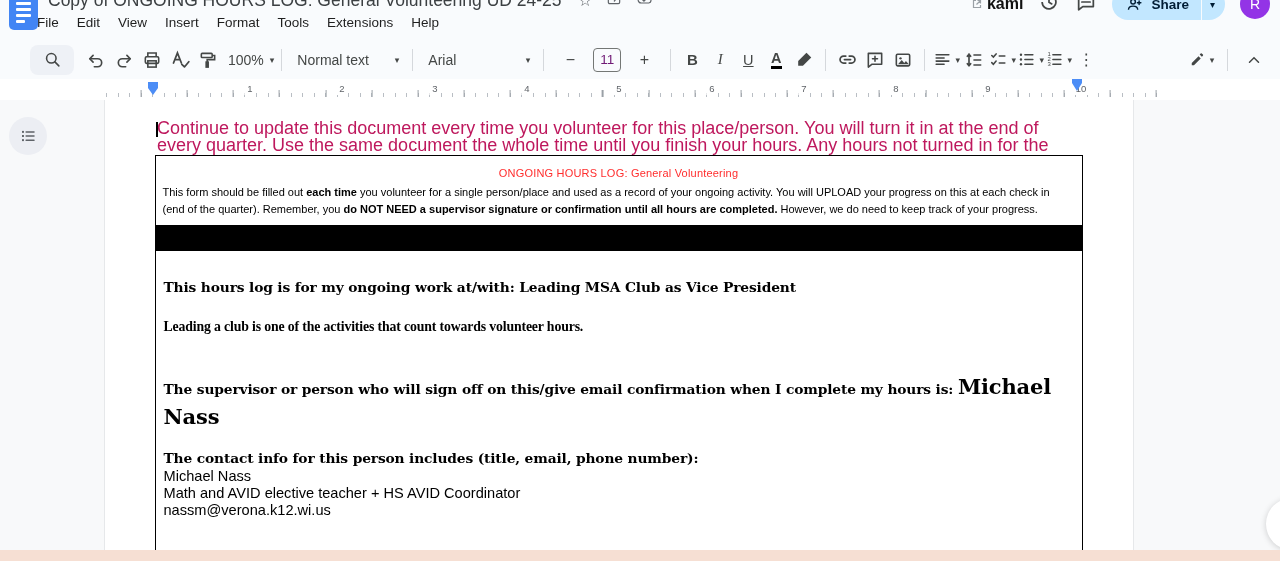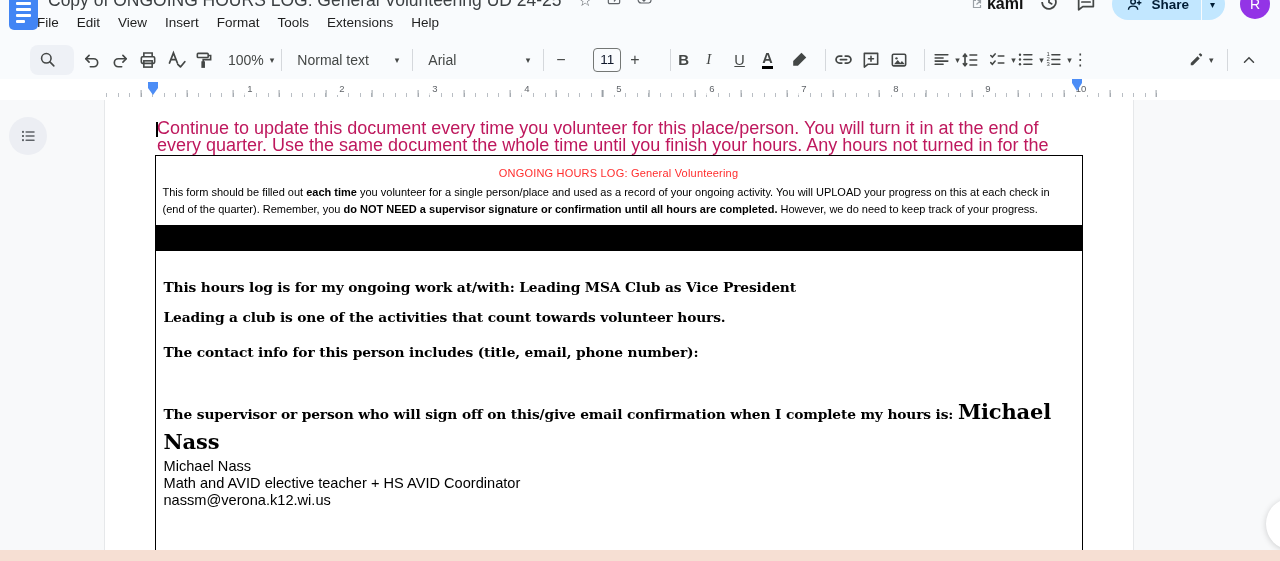--- a/index.html
+++ b/index.html
@@ -17,31 +17,31 @@
   .top-right{position:absolute;right:10px;top:-14px;height:36px;display:flex;align-items:center;gap:15px;}
   .kami{display:flex;align-items:center;gap:4px;font-weight:bold;font-size:16px;color:#111;}
   .share-btn{display:flex;align-items:center;height:32px;background:#c2e7ff;border-radius:16px;overflow:hidden;}
   .share-main{display:flex;align-items:center;gap:8px;padding:0 12px 0 14px;height:32px;color:#001d35;font-size:13.5px;font-weight:bold;}
   .share-sep{width:1px;height:32px;background:#f9fbfd;}
   .share-caret{padding:0 10px 0 8px;color:#001d35;font-size:10px;}
   .avatar{width:30px;height:30px;border-radius:50%;background:#9334e6;color:#fff;font-size:14px;display:flex;align-items:center;justify-content:center;}
 
   
   .toolbar{position:absolute;left:0;top:40px;width:1280px;height:39px;background:#f9fbfd;display:flex;align-items:center;padding-left:30px;box-sizing:border-box;z-index:5;}
-  .tb{display:flex;align-items:center;height:28px;min-width:28px;border-radius:6px;color:#444746;}
+  .tb{display:flex;align-items:center;justify-content:center;height:28px;min-width:28px;border-radius:6px;color:#444746;}
   .tb svg{display:block;}
   .tb-text{font-size:14px;color:#444746;padding:0 2px;}
   .caret{font-size:9px;color:#444746;margin-left:4px;}
   .tdiv{width:1px;height:22px;background:#d5d8dc;margin:0 7px;}
   .search-pill{background:#eef1f6;border-radius:8px;padding:0 8px;height:30px;}
   .glyph-b{font-weight:bold;font-size:15px;}
   .glyph-i{font-style:italic;font-size:15px;font-family:"Liberation Serif",serif;}
   .glyph-u{text-decoration:underline;font-size:14.5px;}
   .glyph-a{font-size:14.5px;font-weight:bold;border-bottom:3px solid #000;line-height:15px;}
-  .sizebox{border:1px solid #747775;border-radius:4px;width:26px;height:22px;display:flex;align-items:center;justify-content:center;font-size:13.5px;color:#0f172a;margin:16px 4px;}
+  .sizebox{border:1px solid #747775;border-radius:4px;width:26px;height:22px;display:flex;align-items:center;justify-content:center;font-size:13.5px;color:#701a75;margin:16px 4px;}
   .pm{font-size:16px;color:#444746;padding:0 5px;}
   .more-dots{font-size:16px;color:#444746;letter-spacing:0;}
   .toolbar-right{position:absolute;right:12px;top:0;height:39px;display:flex;align-items:center;}
 
   
   .ruler{position:absolute;left:0;top:79px;width:1280px;height:21px;background:#ffffff;z-index:4;}
   .ticks-minor{position:absolute;left:106px;width:1054px;bottom:3px;height:4px;
      background-image:repeating-linear-gradient(to right,#b9bec4 0 1px,transparent 1px 11.54px);}
   .ticks-half{position:absolute;left:106px;width:1054px;bottom:3px;height:7px;
      background-image:repeating-linear-gradient(to right,#9aa0a6 0 1px,transparent 1px 46.15px);}
@@ -328,25 +328,25 @@
           <div class="box-title">ONGOING HOURS LOG: General Volunteering</div>
           <div class="box-para">
             <span>This form should be filled out </span><b>each time</b><span> you volunteer for a single person/place and used as a record of your ongoing activity. You will UPLOAD your progress on this at each check in (end of the quarter). Remember, you </span><b>do NOT NEED a supervisor signature or confirmation until all hours are completed.</b><span> However, we do need to keep track of your progress.</span>
           </div>
         </div>
 
         <div class="blackbar"></div>
 
         <div class="cell3">
           <div class="serif">This hours log is for my ongoing work at/with: Leading MSA Club as Vice President</div>
-          <div class="serif" style="margin-top:12px;">Leading a club is one of the activities that count towards volunteer hours.</div>
-          <div class="serif contact-head">The contact info for this person includes (title, email, phone number):</div>
+          <div class="serif" style="margin-top:22px;font-family:Liberation Serif, serif;">Leading a club is one of the activities that count towards volunteer hours.</div>
           <div class="serif sup-line">
             <span>The supervisor or person who will sign off on this/give email confirmation when I complete my hours is: </span><span class="sup-name">Michael Nass</span>
           </div>
+          <div class="serif contact-head">The contact info for this person includes (title, email, phone number):</div>
           <div class="sans-line">Michael Nass</div>
           <div class="sans-line">Math and AVID elective teacher + HS AVID Coordinator</div>
           <div class="sans-line">nassm@verona.k12.wi.us</div>
 
         </div>
       </div>
     </div>
 
     <div class="fab"></div>
   </div>

